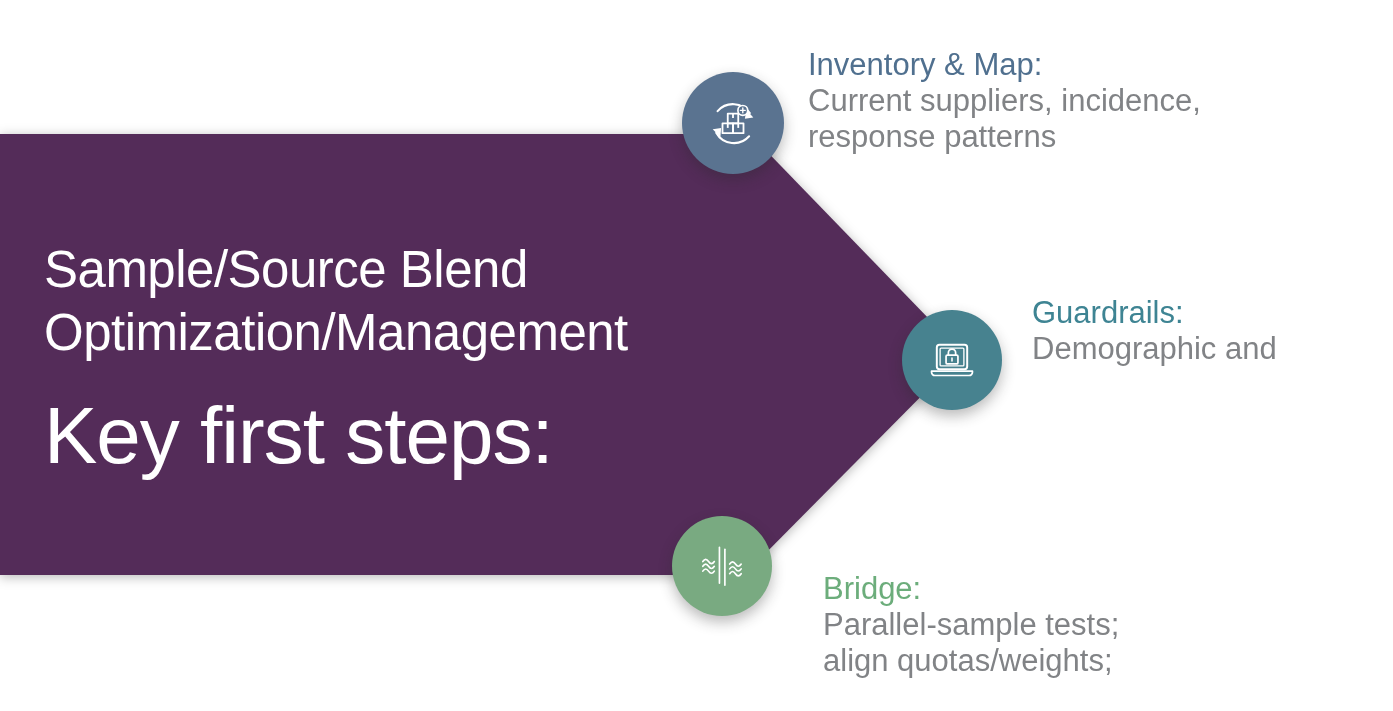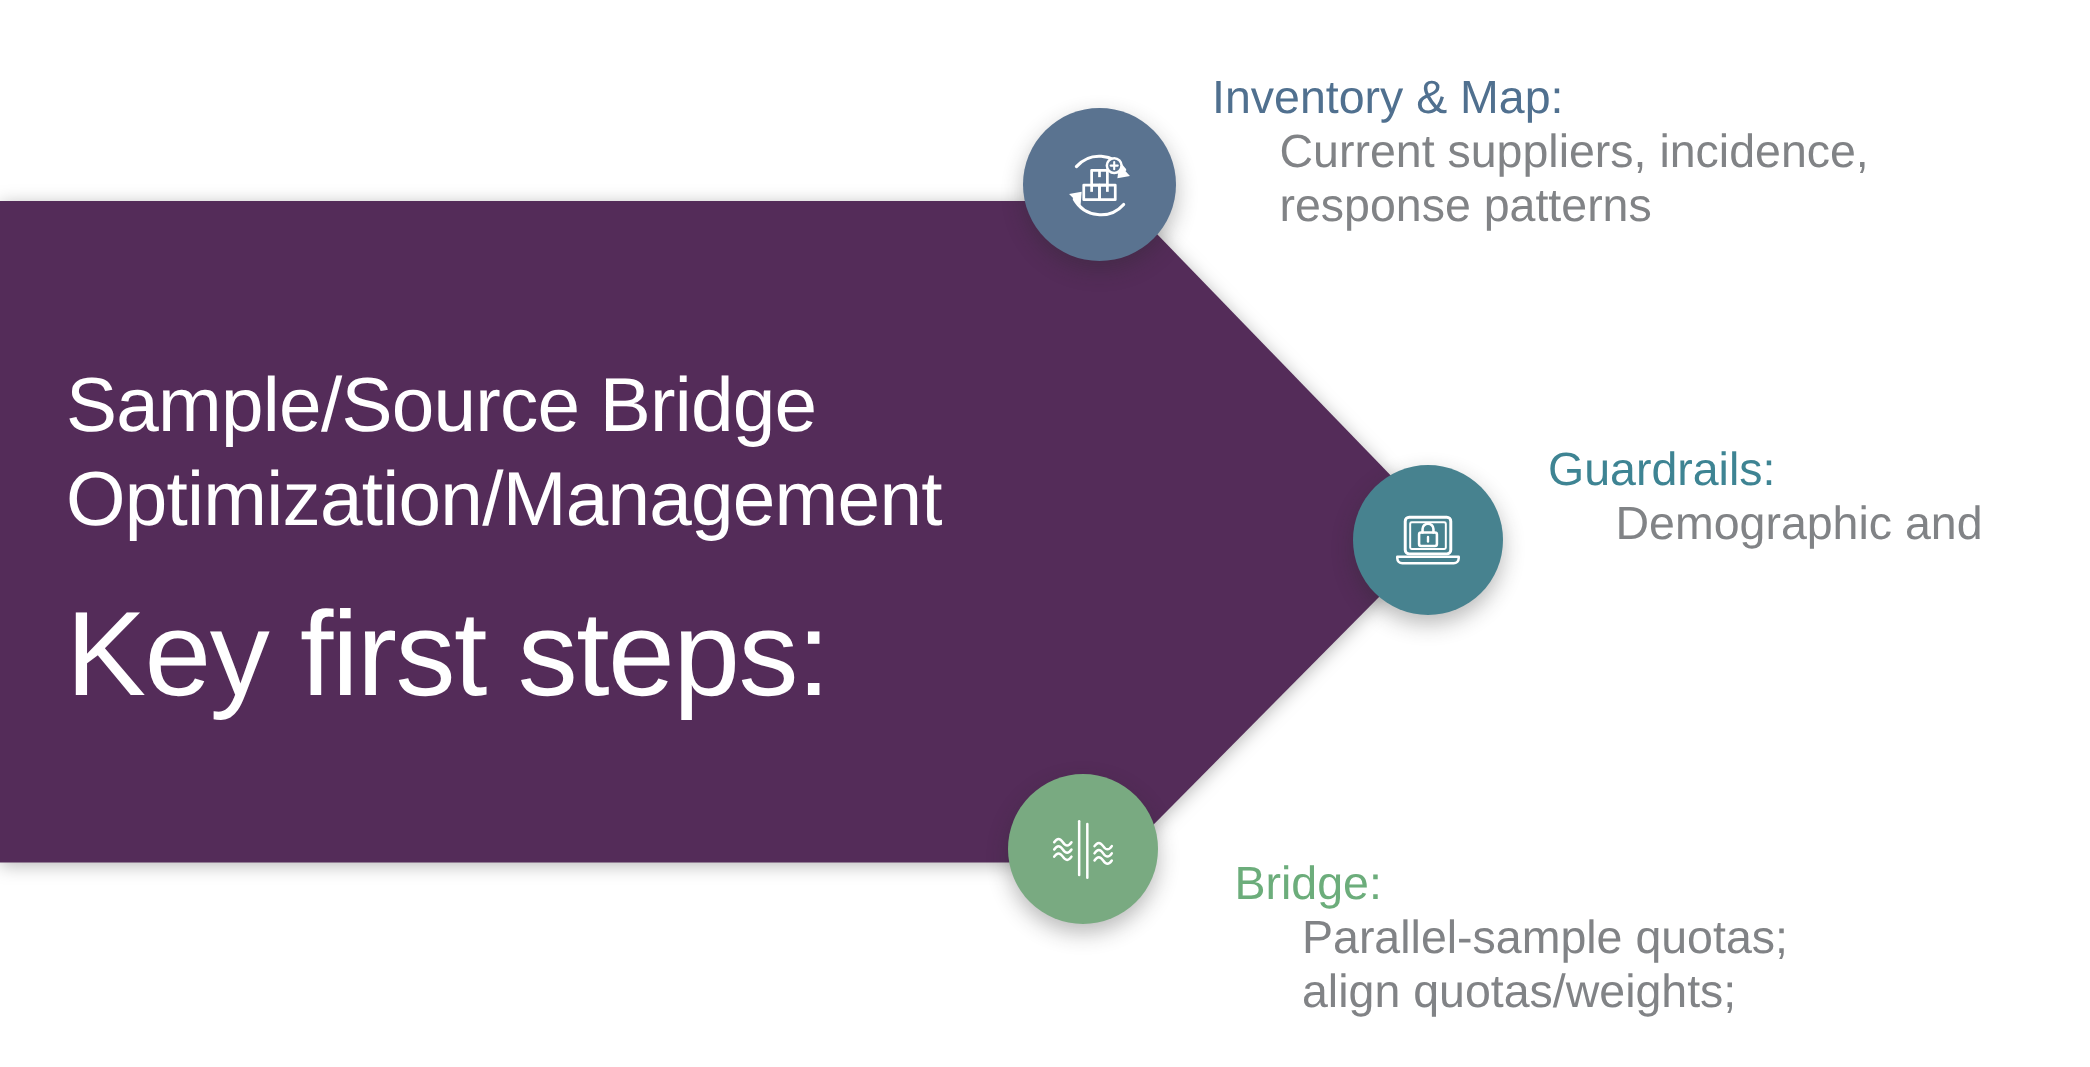--- a/index.html
+++ b/index.html
@@ -39,33 +39,33 @@
   .icon-svg{display:block;}
   
   .step-text{
     position:absolute;
     font-size:31px;line-height:36px;
   }
   .t-inventory{left:808px;top:47px;}
   .t-guardrails{left:1032px;top:295px;}
   .t-bridge{left:823px;top:527px;}
   .step-heading{white-space:nowrap;}
-  .step-line{white-space:nowrap;margin-left:45px;}
+  .step-line{white-space:nowrap;}
 </style>
 </head>
 <body>
 
 <div class="slide">
 
   <svg class="arrow-svg" width="1393" height="711" viewBox="0 0 1393 711" aria-hidden="true">
     <polygon points="0,134 750,134 963,354 744,575 0,575" fill="#542C59"></polygon>
   </svg>
 
   <div class="title-block" style="color: rgb(255, 255, 255);">
-    <div class="title-line">Sample/Source Bridge</div>
+    <div class="title-line">Sample/Source Blend</div>
     <div class="title-line">Optimization/Management</div>
     <div class="subtitle">Key first steps:</div>
   </div>
 
   <div class="step-circle c-inventory" style="background: rgb(90, 115, 144); color: rgb(90, 115, 144);">
     <svg class="icon-svg" width="70" height="70" viewBox="0 0 100 100" aria-hidden="true">
       <g fill="none" stroke="#fff" stroke-width="3" stroke-linecap="round" stroke-linejoin="round">
         <path d="M28,33 A29,29 0 0 1 74,36"></path>
         <path d="M73,69 A29,29 0 0 1 26,64"></path>
       </g>
@@ -121,17 +121,17 @@
         <path d="M20,58 c3,-4.5 6,-4.5 9,0 c3,4.5 6,4.5 9,0"></path>
         <path d="M62,47 c3,-4.5 6,-4.5 9,0 c3,4.5 6,4.5 9,0"></path>
         <path d="M62,54.5 c3,-4.5 6,-4.5 9,0 c3,4.5 6,4.5 9,0"></path>
         <path d="M62,62 c3,-4.5 6,-4.5 9,0 c3,4.5 6,4.5 9,0"></path>
       </g>
     </svg>
   </div>
 
   <div class="step-text t-bridge" style="color: rgb(129, 131, 134);">
     <div class="step-heading" style="color: rgb(108, 173, 123); margin-top: 44px;">Bridge:</div>
-    <div class="step-line">Parallel-sample quotas;</div>
+    <div class="step-line">Parallel-sample tests;</div>
     <div class="step-line">align quotas/weights;</div>
   </div>
 
 </div>
 
 </body></html>

